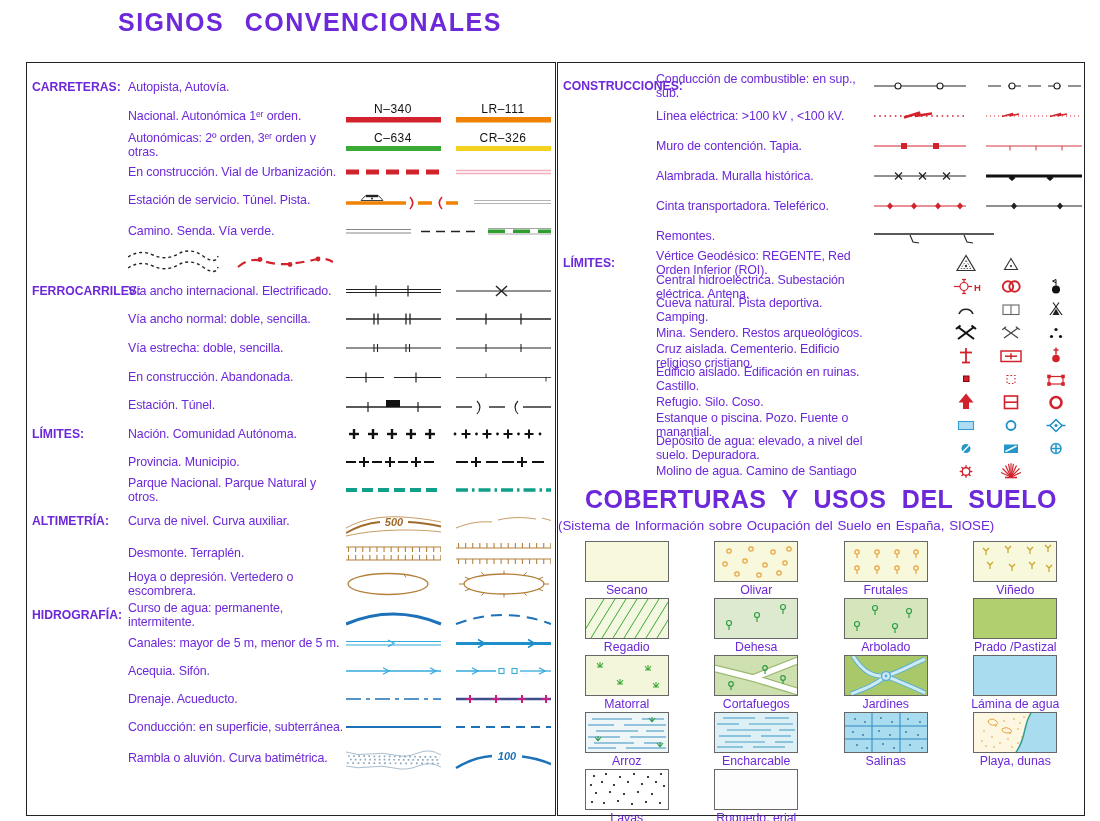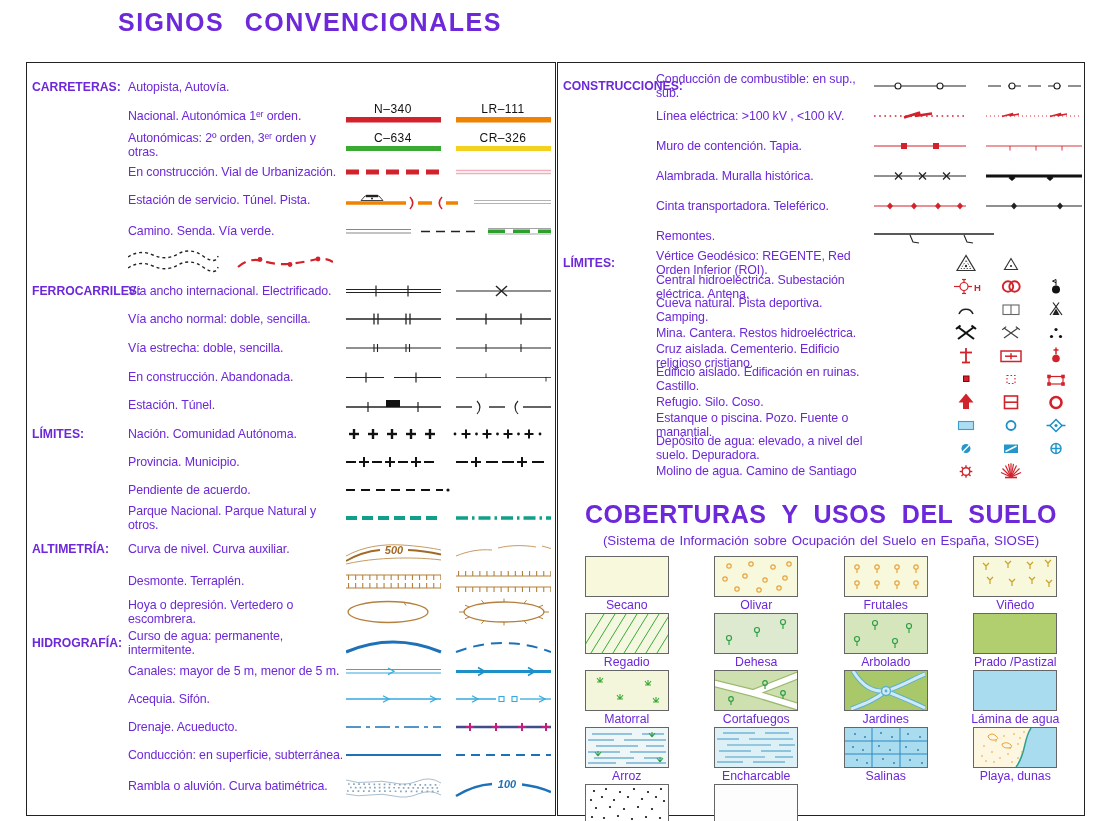--- a/index.html
+++ b/index.html
@@ -14,22 +14,22 @@
   .lbl{flex:1;font-size:12.4px;letter-spacing:-0.1px;}
   .sym{width:209px;flex-shrink:0;}
   .cat2{width:93px;font-weight:bold;font-size:12.2px;flex-shrink:0;}
   .sym2{width:210px;flex-shrink:0;}
   .h24{height:24px}.h26{height:26px}.h28{height:28px}.h29{height:29px}.h30{height:30px}
   .h31{height:31px}.h32{height:32px}.h33{height:33px}.h23{height:23px}
   svg{display:block;}
   .rl{font-size:12px;fill:#111;text-anchor:middle;letter-spacing:0.5px;}
   .c500{font-size:11px;font-style:italic;font-weight:bold;fill:#a06a28;text-anchor:middle;}
   .c100{font-size:11px;font-style:italic;font-weight:bold;fill:#1d71b8;text-anchor:middle;}
-  .cov-title{font-size:25px;font-weight:bold;text-align:center;letter-spacing:0.5px;word-spacing:8px;margin-top:18px;}
-  .cov-sub{font-size:13.3px;text-align:center;margin-top:4px;word-spacing:1px;}
+  .cov-title{font-size:25px;font-weight:bold;text-align:center;letter-spacing:0.5px;word-spacing:8px;margin-top:3px;}
+  .cov-sub{font-size:13.3px;text-align:left;margin-top:4px;word-spacing:1px;}
   .grid{display:grid;grid-template-columns:repeat(4,1fr);gap:1px 4px;padding:8px 6px 0 6px;}
   .tile{text-align:center;}
   .tile svg{border:1px solid #666;margin:0 auto;}
   .tlabel{font-size:12.3px;margin-top:1px;white-space:nowrap;}
 </style>
 </head>
 <body>
 
 <div class="page">
   <div class="main-title">SIGNOS  CONVENCIONALES</div>
@@ -276,30 +276,20 @@
               <line x1="140" y1="12" x2="152" y2="12"></line>
               <line x1="156" y1="12" x2="168" y2="12"></line>
               <line x1="171" y1="12" x2="181" y2="12"></line>
                 <line x1="176" y1="7" x2="176" y2="17"></line>
               <line x1="186" y1="12" x2="198" y2="12"></line>
             </g>
           </svg>
         </div>
       </div>
 
-      <div class="row h28">
-        <div class="cat"></div>
-        <div class="lbl">Pendiente de acuerdo.</div>
-        <div class="sym">
-          <svg width="205" height="24" viewBox="0 0 205 24">
-            <line x1="0" y1="12" x2="97" y2="12" stroke="#111" stroke-width="2.2" stroke-dasharray="9,6"></line>
-            <circle cx="102" cy="12" r="1.6" fill="#111"></circle>
-          </svg>
-        </div>
-      </div>
 
       <div class="row h28">
         <div class="cat"></div>
         <div class="lbl">Parque Nacional. Parque Natural y otros.</div>
         <div class="sym">
           <svg width="205" height="24" viewBox="0 0 205 24">
             <line x1="0" y1="12" x2="95" y2="12" stroke="#10a08a" stroke-width="4" stroke-dasharray="11,5"></line>
             <line x1="110" y1="12" x2="205" y2="12" stroke="#10a08a" stroke-width="3.5" stroke-dasharray="12,4,2.5,4"></line>
           </svg>
         </div>
@@ -610,21 +600,21 @@
             <line x1="137" y1="7" x2="137" y2="16.5" stroke="#666" stroke-width="1.1"></line>
             <line x1="176" y1="17" x2="185" y2="4.5" stroke="#222" stroke-width="1.2"></line>
             <line x1="188" y1="17" x2="179" y2="4.5" stroke="#222" stroke-width="1.2"></line>
             <polygon points="178.5,17 185.5,17 182,10.5" fill="#222"></polygon>
           </svg>
         </div>
       </div>
 
       <div class="row h23">
         <div class="cat2"></div>
-        <div class="lbl">Mina. Cantera. Restos hidroeléctrica.</div>
+        <div class="lbl">Mina. Sendero. Restos arqueológicos.</div>
         <div class="sym2">
           <svg width="208" height="23" viewBox="0 0 208 23">
             <g stroke="#111" stroke-width="2.1">
               <line x1="84" y1="18" x2="100" y2="6"></line>
                 <line x1="84" y1="6" x2="100" y2="18"></line>
               <line x1="82" y1="8" x2="86.5" y2="4.5"></line>
                 <line x1="97.5" y1="4.5" x2="102" y2="8"></line>
             </g>
             <g stroke="#444" stroke-width="1.2">
               <line x1="130" y1="17" x2="144" y2="7"></line>

